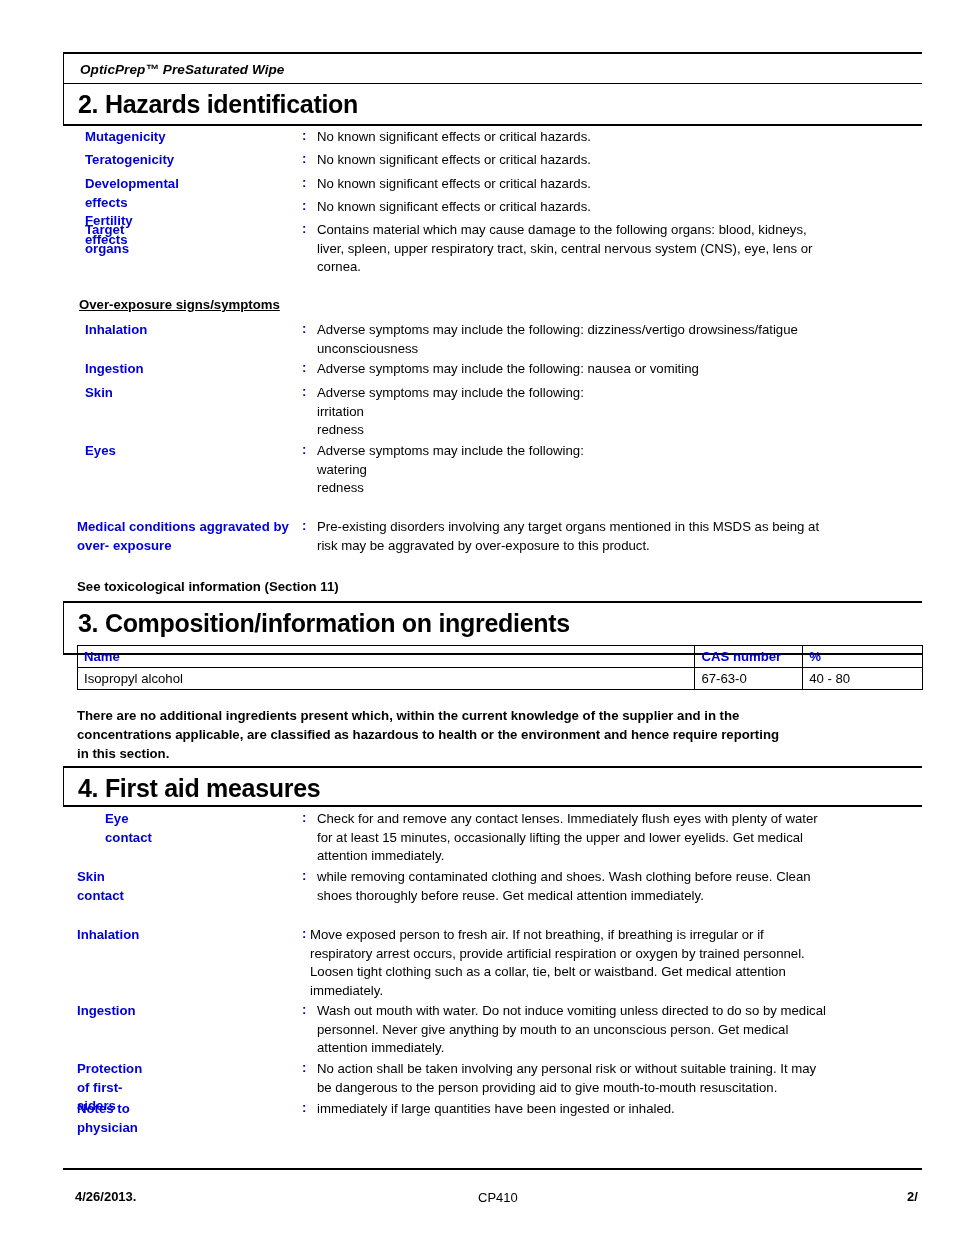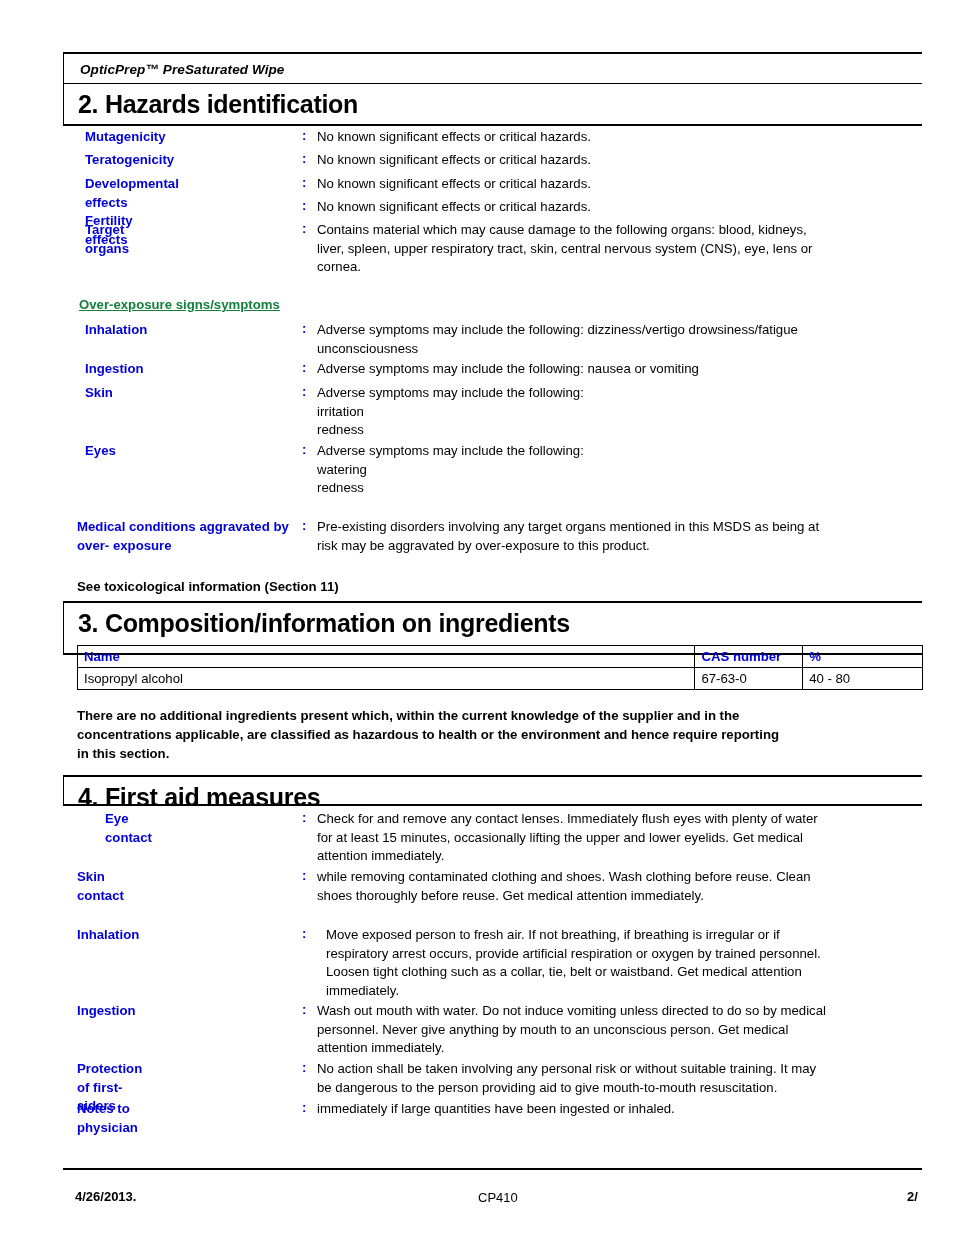--- a/index.html
+++ b/index.html
@@ -86,21 +86,21 @@
     color: #000000;
     line-height: 18.6px;
   }
   .row-value .ln { display: block; white-space: nowrap; }
 
   
   .sub-head {
     position: absolute;
     font-size: 13.2px;
     font-weight: bold;
-    color: #15803d;
+    color: #000000;
     text-decoration: underline;
     white-space: nowrap;
   }
   .note-bold {
     position: absolute;
     font-size: 13.2px;
     font-weight: bold;
     color: #000000;
     white-space: nowrap;
   }
@@ -305,21 +305,21 @@
       </tr>
     </tbody>
   </table>
 
   <div class="para-bold" style="left:77px;top:706px;">
     <span class="ln">There are no additional ingredients present which, within the current knowledge of the supplier and in the</span>
     <span class="ln">concentrations applicable, are classified as hazardous to health or the environment and hence require reporting</span>
     <span class="ln">in this section.</span>
   </div>
 
-  <div class="section-bar" style="top:766px;height:31px;border-top:2px solid #000;margin-top:9px;">
+  <div class="section-bar" style="top:766px;height:41px;border-top:2px solid #000;">
     <div class="section-bar-text" style="top:6px;">4. First aid measures</div>
   </div>
 
   <div class="row">
     <div class="row-label" style="left:77px;top:810px;margin-left:28px;">Eye contact</div>
     <div class="row-colon" style="left:302px;top:810px;">:</div>
     <div class="row-value" style="left:317px;top:810px;">
       <span class="ln">Check for and remove any contact lenses.  Immediately flush eyes with plenty of water</span>
       <span class="ln">for at least 15 minutes, occasionally lifting the upper and lower eyelids.  Get medical</span>
       <span class="ln">attention immediately.</span>
@@ -331,21 +331,21 @@
     <div class="row-colon" style="left:302px;top:868px;">:</div>
     <div class="row-value" style="left:317px;top:868px;">
       <span class="ln">while removing contaminated clothing and shoes.  Wash clothing before reuse.  Clean</span>
       <span class="ln">shoes thoroughly before reuse.  Get medical attention immediately.</span>
     </div>
   </div>
 
   <div class="row">
     <div class="row-label" style="left:77px;top:926px;">Inhalation</div>
     <div class="row-colon" style="left:302px;top:926px;">:</div>
-    <div class="row-value" style="left:326px;top:926px;">
+    <div class="row-value" style="left:310px;top:926px;">
       <span class="ln">Move exposed person to fresh air.  If not breathing, if breathing is irregular or if</span>
       <span class="ln">respiratory arrest occurs, provide artificial respiration or oxygen by trained personnel.</span>
       <span class="ln">Loosen tight clothing such as a collar, tie, belt or waistband.  Get medical attention</span>
       <span class="ln">immediately.</span>
     </div>
   </div>
 
   <div class="row">
     <div class="row-label" style="left:77px;top:1002px;">Ingestion</div>
     <div class="row-colon" style="left:302px;top:1002px;">:</div>

